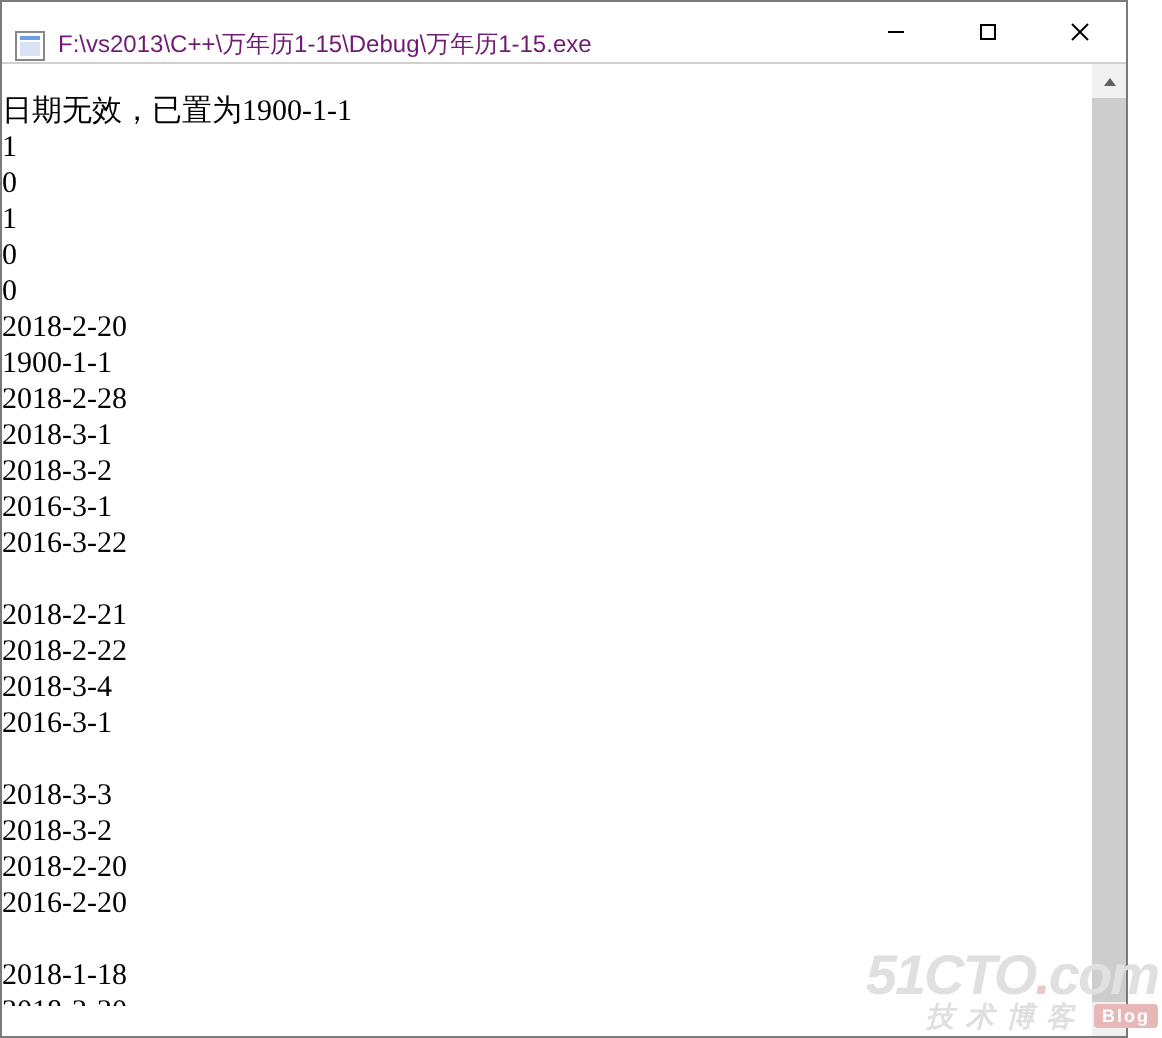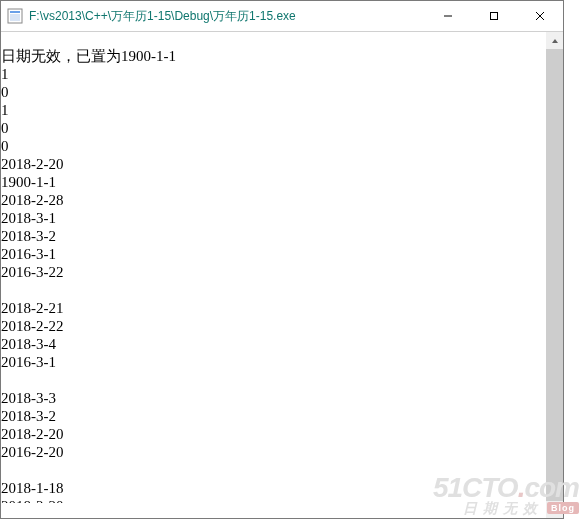--- a/index.html
+++ b/index.html
@@ -1,18 +1,18 @@
 <!DOCTYPE html>
 <html><head>
 <meta charset="utf-8">
 <style>
   html,body{margin:0;padding:0;font-family:"Segoe UI","Microsoft YaHei",Tahoma,sans-serif;background:#fff}
   .viewport{width:581px;height:519px;position:relative;background:#fff;overflow:hidden}
   .window{position:absolute;left:0;top:0;width:564px;height:519px;border:1px solid #7a7a7a;background:#fff;box-sizing:border-box}
-  .titlebar{height:30px;display:flex;align-items:center;background:#fff;border-bottom:1px solid #d0d0d0;font-size:12px;color:#0f766e}
+  .titlebar{height:30px;display:flex;align-items:flex-end;background:#fff;border-bottom:1px solid #d0d0d0;font-size:12px;color:#701a75}
   .app-icon{width:16px;height:16px;margin:0 6px;display:flex;align-items:center;justify-content:center}
   .app-icon svg{width:16px;height:16px}
   .title-text{flex:1;white-space:nowrap;overflow:hidden;text-overflow:ellipsis}
   .win-controls{display:flex;height:100%}
   .win-btn{width:46px;height:100%;display:flex;align-items:center;justify-content:center;font-family:"Segoe UI Symbol",sans-serif;font-size:10px;color:#000;cursor:default}
   .client{position:absolute;left:0;right:0;top:31px;bottom:0;display:flex}
   .console{flex:1;background:#fff;color:#000;font-family:Liberation Serif, serif;font-size:15px;line-height:18px;white-space:pre;overflow:hidden;padding:0}
   .scrollbar{width:17px;background:#f0f0f0;position:relative;display:flex;flex-direction:column}
   .sb-btn{height:17px;background:#f0f0f0;display:flex;align-items:center;justify-content:center;color:#606060;font-size:9px}
   .sb-track{flex:1;background:#f0f0f0;position:relative}
@@ -107,17 +107,17 @@
       </div>
     </div>
 
   </div>
 
   <div class="watermark">
     <div class="wm-main">
       <span>51CTO</span><span class="wm-dot">.</span><span>com</span>
     </div>
     <div class="wm-sub">
-      <span>日期无效</span><span class="wm-tag">Blog</span>
+      <span>技术博客</span><span class="wm-tag">Blog</span>
     </div>
   </div>
 
 </div>
 
 </body></html>

